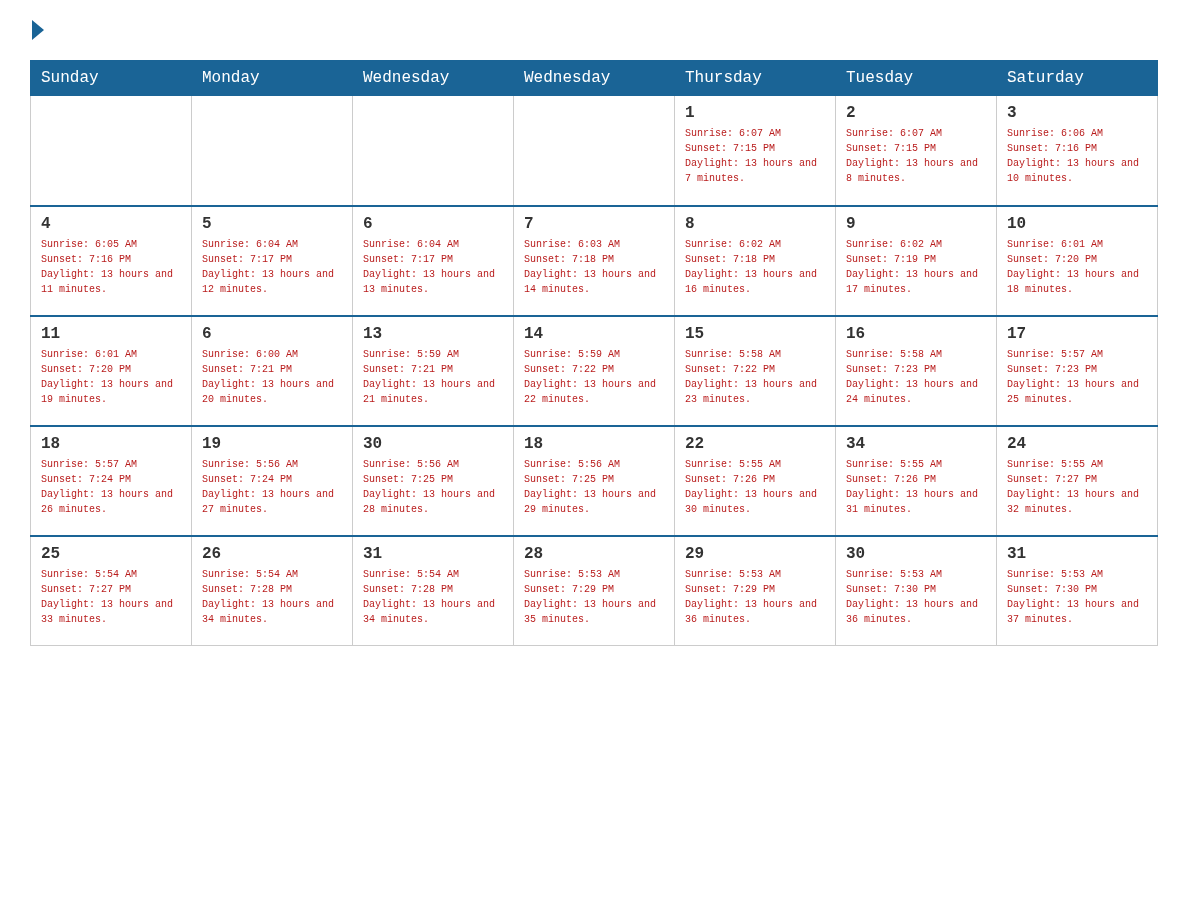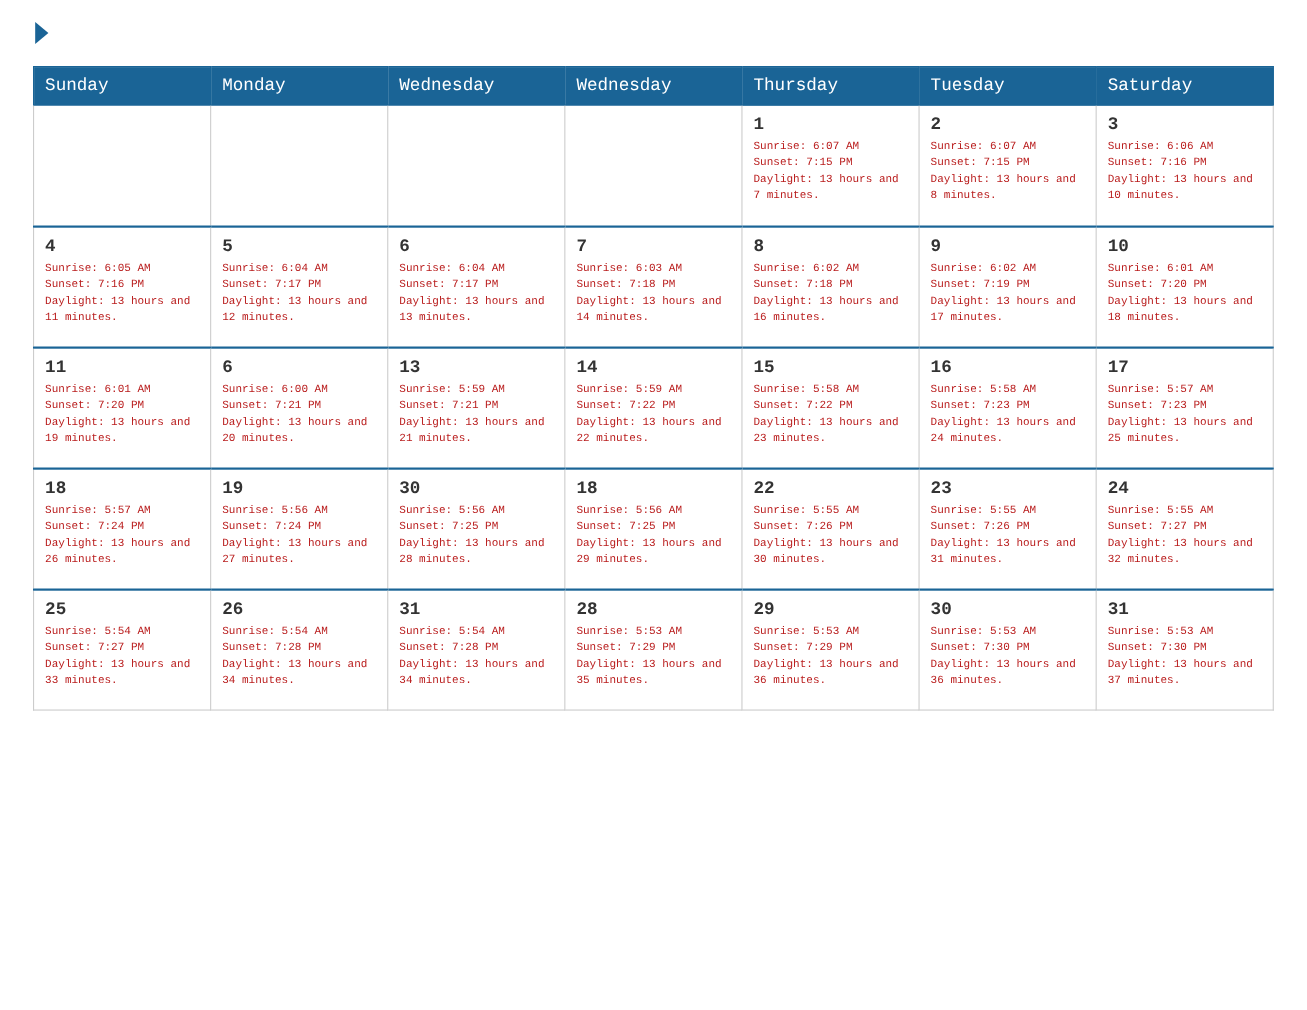--- a/index.html
+++ b/index.html
@@ -224,21 +224,21 @@
         </td>
         <td>
           <span class="day-number">18</span>
           <div class="day-info">Sunrise: 5:56 AM<br>Sunset: 7:25 PM<br>Daylight: 13 hours and 29 minutes.</div>
         </td>
         <td>
           <span class="day-number">22</span>
           <div class="day-info">Sunrise: 5:55 AM<br>Sunset: 7:26 PM<br>Daylight: 13 hours and 30 minutes.</div>
         </td>
         <td>
-          <span class="day-number">23</span>
+          <span class="day-number">34</span>
           <div class="day-info">Sunrise: 5:55 AM<br>Sunset: 7:26 PM<br>Daylight: 13 hours and 31 minutes.</div>
         </td>
         <td>
           <span class="day-number">24</span>
           <div class="day-info">Sunrise: 5:55 AM<br>Sunset: 7:27 PM<br>Daylight: 13 hours and 32 minutes.</div>
         </td>
       </tr>
       <tr class="row-divider">
         <td>
           <span class="day-number">25</span>

